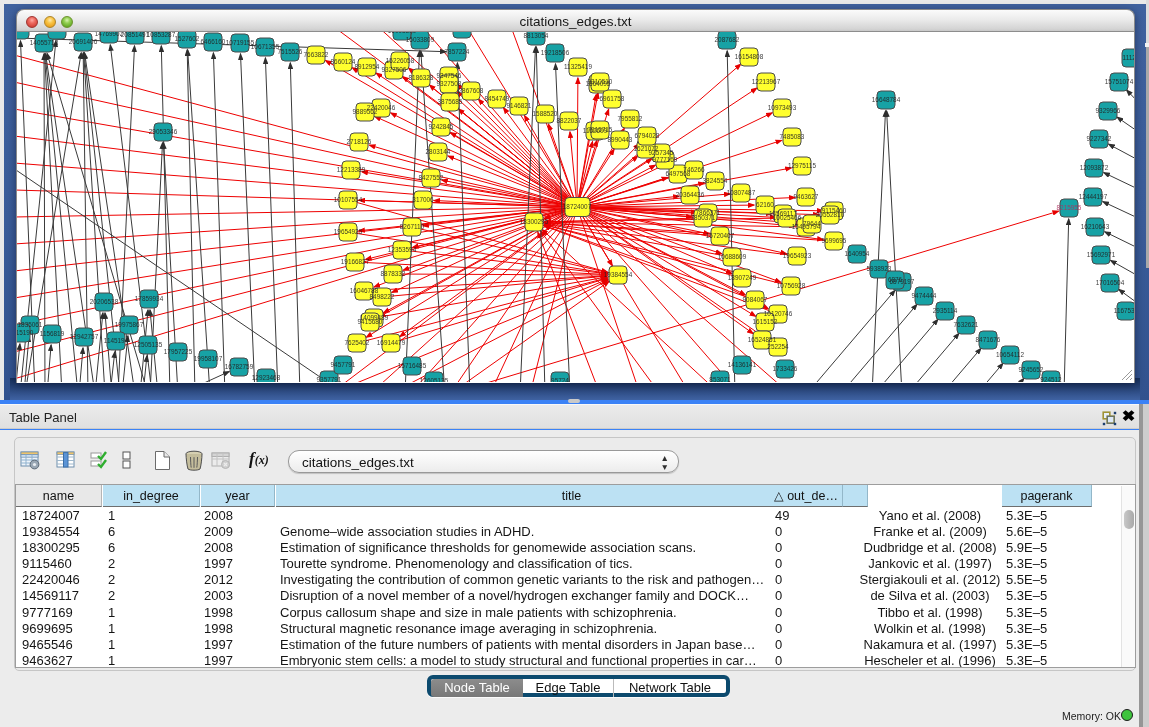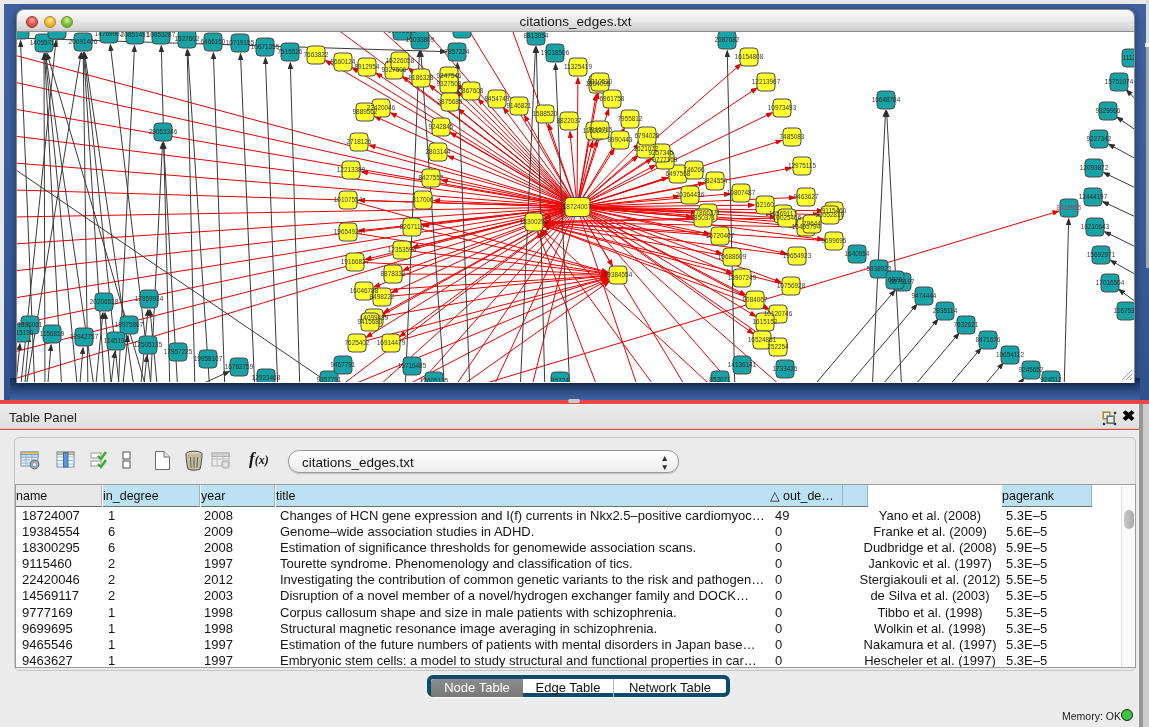--- a/index.html
+++ b/index.html
@@ -1,15 +1,15 @@
 <!DOCTYPE html>
 <html><head><meta charset="utf-8"><style>
 *{margin:0;padding:0;box-sizing:border-box}
 html,body{width:1149px;height:727px;overflow:hidden;font-family:"Liberation Sans",sans-serif}
-#page{position:relative;width:1149px;height:727px;background:#ef4444}
+#page{position:relative;width:1149px;height:727px;background:#3b82f6}
 
 #desk{position:absolute;left:0;top:0;width:1149px;height:400px;background:#e9e9e9}
 #blue{position:absolute;left:4px;top:4px;width:1145px;height:396px;background:linear-gradient(180deg,#40629f 0%,#3a5c99 55%,#31528e 100%)}
 #shadow{position:absolute;left:10px;top:378px;width:1130px;height:22px;background:linear-gradient(180deg,#16305c 0%,#28457a 45%,#3f62a2 100%)}
 
 #win{position:absolute;left:16px;top:9px;width:1119px;height:374px;border-radius:8px 8px 0 0;box-shadow:0 2px 8px rgba(0,0,20,.45)}
 #titlebar{position:absolute;left:0;top:0;width:1119px;height:23px;border-radius:8px 8px 0 0;background:linear-gradient(180deg,#fbfbfb 0%,#ebebeb 45%,#d4d4d4 90%,#c8c8c8 100%);border:1px solid #8a8a8a;border-bottom:1px solid #8d8d8d}
 #title{position:absolute;left:0;top:3.5px;width:100%;text-align:center;font-size:13.5px;color:#161616}
 .tl{position:absolute;top:6px;width:12px;height:12px;border-radius:50%}
 #tl1{left:9px;background:radial-gradient(circle at 50% 32%,#ffa9a2 0%,#ee6b61 35%,#d5453c 75%,#b2322b 100%);border:1px solid #9f3430}
@@ -31,21 +31,21 @@
 #container{position:absolute;left:14px;top:7px;width:1122px;height:234px;background:#ebebeb;border:1px solid #c6c6c6;border-radius:5px}
 
 #toolbar{position:absolute;left:0;top:437px;width:976px;height:47px}
 .ticon{position:absolute;top:13px}
 #combo{position:absolute;left:288px;top:13px;width:391px;height:23px;background:linear-gradient(180deg,#ffffff,#ececec);border:1px solid #999;border-radius:11px;box-shadow:0 1px 1px rgba(0,0,0,.18)}
 #combo span{position:absolute;left:13px;top:4px;font-size:13.5px;color:#111}
 #combo .updn{position:absolute;right:9px;top:2.5px;font-size:8.5px;color:#2e2e2e;line-height:9px;text-align:center}
 
 #tablewrap{position:absolute;left:15px;top:484px;width:1121px;height:184px;background:#fff;border:1px solid #9d9d9d;border-radius:0 0 0 0;overflow:hidden}
 #thead{position:absolute;left:0;top:0;height:23px;width:1120px;font-size:12.5px;color:#111}
-.th{position:absolute;top:0;height:22px;background:#bce1f3;border-right:1px solid #93b7c9;border-bottom:1px solid #6e6e6e;text-align:left;line-height:22px}
+.th{position:absolute;top:0;height:22px;background:#bce1f3;border-right:1px solid #93b7c9;border-bottom:1px solid #6e6e6e;text-align:center;line-height:22px}
 .thg{background:#e8e8e8;border-right:1px solid #b5b5b5}
 #tbody{position:absolute;left:0;top:23px;width:1120px;font-size:13px;color:#151515}
 .tr{position:relative;height:16.1px;white-space:nowrap}
 .tr div{position:absolute;top:0;height:16px;line-height:15px;overflow:hidden}
 .c0{left:6px;width:90px}
 .c1{left:92px;width:100px}
 .c2{left:188px;width:80px}
 .c3{left:264px;width:496px}
 .c4{left:759px;width:70px}
 .c5{left:828px;width:172px;text-align:center}
@@ -665,21 +665,20 @@
       <div class="th" style="left:185px;width:74px">year</div>
       <div class="th" style="left:260px;width:592px">title</div>
       <div class="th" style="left:754px;width:73px">△ out_de…</div>
       <div class="th" style="left:986px;width:90px">pagerank</div>
     </div>
     <div id="tbody">
         <div class="tr">
           <div class="c0">18724007</div>
           <div class="c1">1</div>
           <div class="c2">2008</div>
-          <div class="c3">Changes of HCN gene expression and I(f) currents in Nkx2.5–positive cardiomyoc…</div>
           <div class="c4">49</div>
           <div class="c5">Yano et al. (2008)</div>
           <div class="c6">5.3E–5</div>
         </div>
         <div class="tr">
           <div class="c0">19384554</div>
           <div class="c1">6</div>
           <div class="c2">2009</div>
           <div class="c3">Genome–wide association studies in ADHD.</div>
           <div class="c4">0</div>
@@ -748,21 +747,21 @@
           <div class="c4">0</div>
           <div class="c5">Nakamura et al. (1997)</div>
           <div class="c6">5.3E–5</div>
         </div>
         <div class="tr">
           <div class="c0">9463627</div>
           <div class="c1">1</div>
           <div class="c2">1997</div>
           <div class="c3">Embryonic stem cells: a model to study structural and functional properties in car…</div>
           <div class="c4">0</div>
-          <div class="c5">Hescheler et al. (1997)</div>
+          <div class="c5">Hescheler et al. (1996)</div>
           <div class="c6">5.3E–5</div>
         </div>
       </div>
     <div id="sbar">
         <div id="sthumb"></div>
       </div>
   </div>
   <div id="tabs">
       <div class="tab" id="tab1">Node Table</div>
       <div class="tab" id="tab2">Edge Table</div>

